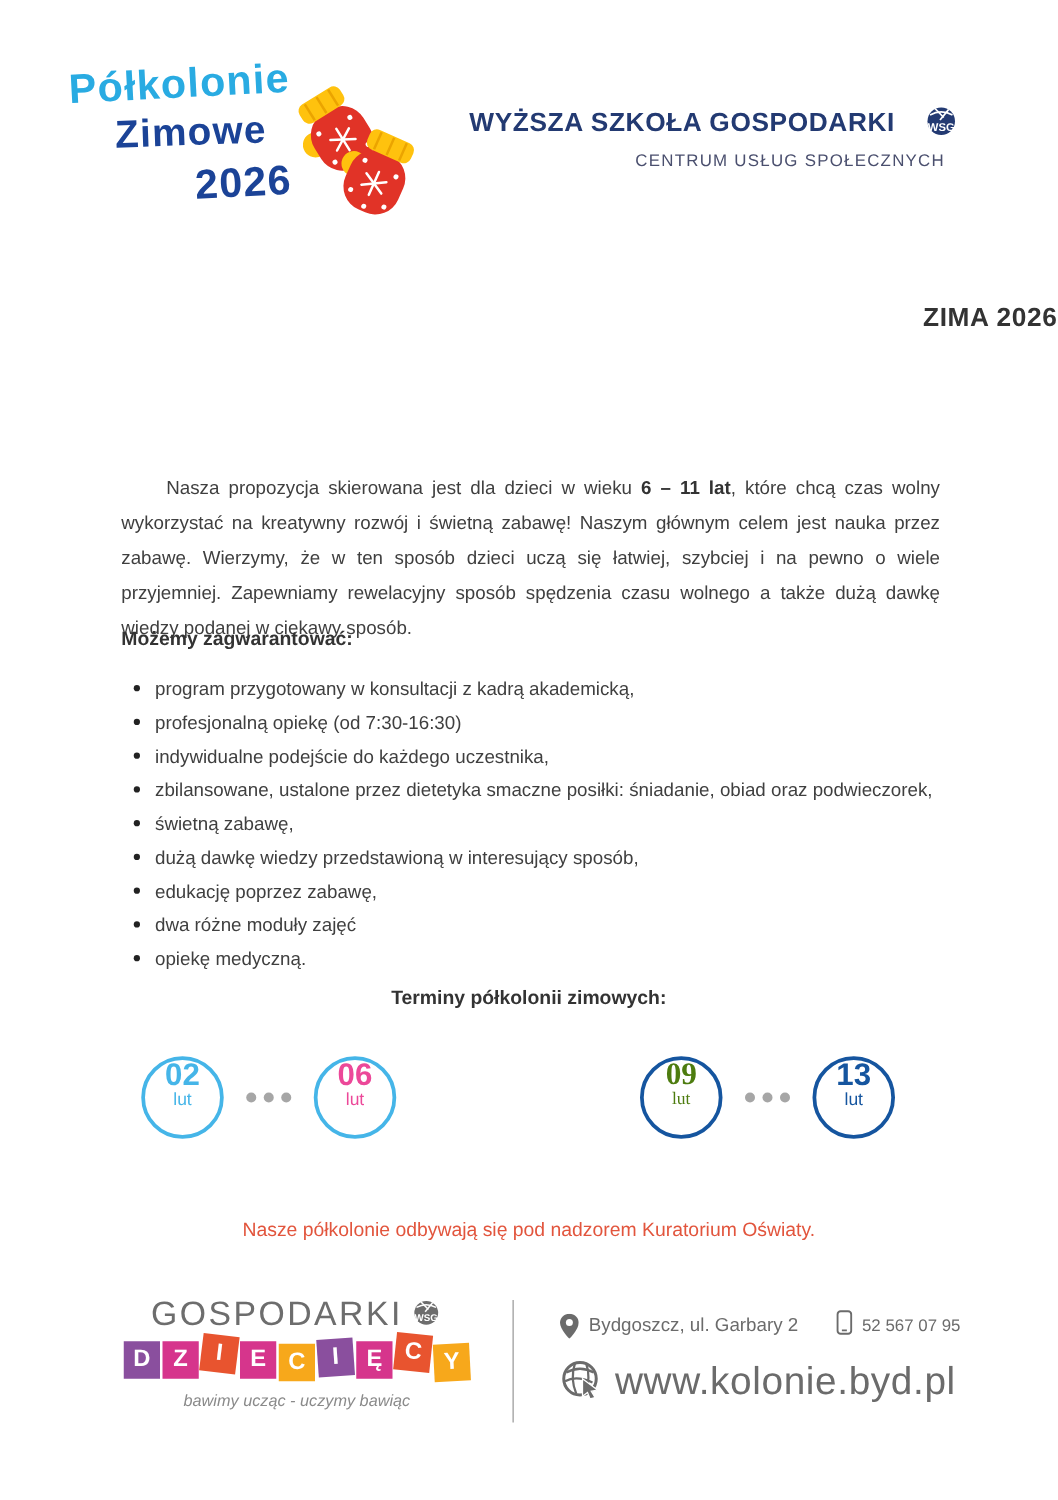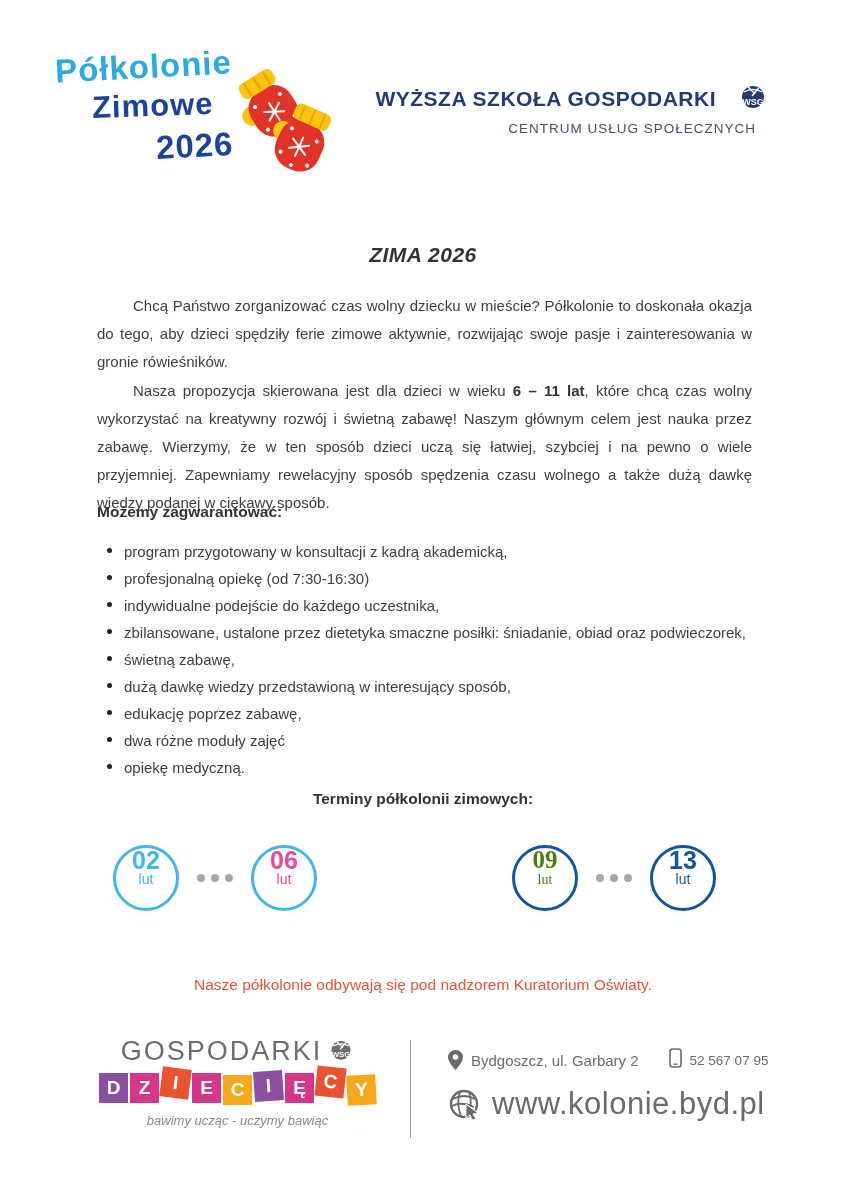--- a/index.html
+++ b/index.html
@@ -15,22 +15,22 @@
   .logo-line3 { left:156px; top:127px; font-size:33px; color:#1b4397; transform:rotate(-3deg); }
   .mittens { position:absolute; left:198px; top:62px; }
 
   
   .wsg-header { position:absolute; top:84px; right:78px; text-align:right; }
   .wsg-row { display:flex; align-items:center; justify-content:flex-end; gap:22px; }
   .wsg-name { font-size:21px; font-weight:bold; color:#233a72; letter-spacing:.5px; white-space:nowrap; }
   .wsg-sub { margin-top:7px; font-size:13.5px; color:#4a4f6e; letter-spacing:1px; padding-right:12px; white-space:nowrap; }
 
   
-  .doc-title { position:absolute; top:243px; left:0; width:100%; text-align:center;
-               font-size:21px; font-weight:bold; color:#333; letter-spacing:.5px;font-style:italic; }
+  .doc-title { position:absolute; top:243px; left:0; width:100%; text-align:right;
+               font-size:21px; font-weight:bold; color:#333; letter-spacing:.5px; }
 
   
   .para { position:absolute; left:97px; width:655px; font-size:15px; line-height:28px;
           text-align:justify; text-indent:36px; color:#3f3f3f; }
   .para-1 { top:292px; }
   .para-2 { top:377px; }
   .para b { color:#333; }
 
   
   .guarantee-heading { position:absolute; left:97px; top:503px; font-size:15.5px; font-weight:bold; color:#333; }
@@ -71,21 +71,21 @@
   .child-letter:nth-child(6) { transform:translateY(-2px) rotate(-4deg); }
   .child-letter:nth-child(8) { transform:translateY(-6px) rotate(6deg); }
   .child-letter:nth-child(9) { transform:translateY(2px) rotate(-3deg); }
   .uni-tagline { margin-top:10px; font-size:13px; font-style:italic; color:#8a8a8a; }
 
   .contact-block { position:absolute; left:448px; top:18px; }
   .contact-row1 { display:flex; align-items:center; gap:8px; color:#6b6b6b; }
   .contact-address { font-size:15px; }
   .contact-phone { font-size:13.5px; }
   .phone-icon-wrap { margin-left:22px; }
-  .contact-row2 { margin-top:14px; display:flex; align-items:flex-end; gap:10px; color:#6b6b6b; }
+  .contact-row2 { margin-top:14px; display:flex; align-items:flex-start; gap:10px; color:#6b6b6b; }
   .contact-site { font-size:31px; letter-spacing:.5px; }
 </style>
 </head>
 <body>
 
 <div class="page">
 
   <div class="logo-block">
     <div class="logo-line logo-line1">Półkolonie</div>
     <div class="logo-line logo-line2">Zimowe</div>
@@ -145,21 +145,20 @@
         <path d="M10,2.8 L17,10" stroke="#fff" stroke-width="1.4" fill="none"></path>
         <path d="M21,3.5 L14,12" stroke="#fff" stroke-width="1.4" fill="none"></path>
         <text x="15" y="21" text-anchor="middle" font-size="9" font-weight="bold" fill="#ffffff" font-family="Liberation Sans, sans-serif">WSG</text>
       </svg>
     </div>
     <div class="wsg-sub">CENTRUM USŁUG SPOŁECZNYCH</div>
   </div>
 
   <div class="doc-title">ZIMA 2026</div>
 
-  <p class="para para-1"><span>Chcą Państwo zorganizować czas wolny dziecku w mieście? Półkolonie to doskonała okazja do tego, aby dzieci spędziły ferie zimowe aktywnie, rozwijając swoje pasje i zainteresowania w gronie rówieśników.</span></p>
 
   <p class="para para-2"><span>Nasza propozycja skierowana jest dla dzieci w wieku </span><b>6 – 11 lat</b><span>, które chcą czas wolny wykorzystać na kreatywny rozwój i świetną zabawę! Naszym głównym celem jest nauka przez zabawę. Wierzymy, że w ten sposób dzieci uczą się łatwiej, szybciej i na pewno o wiele przyjemniej. Zapewniamy rewelacyjny sposób spędzenia czasu wolnego a także dużą dawkę wiedzy podanej w ciekawy sposób.</span></p>
 
   <div class="guarantee-heading">Możemy zagwarantować:</div>
 
   <div class="bullet-list">
     <div class="bullet-row">
         <span class="bullet-dot"></span>
         <span class="bullet-text">program przygotowany w konsultacji z kadrą akademicką,</span>
       </div>

